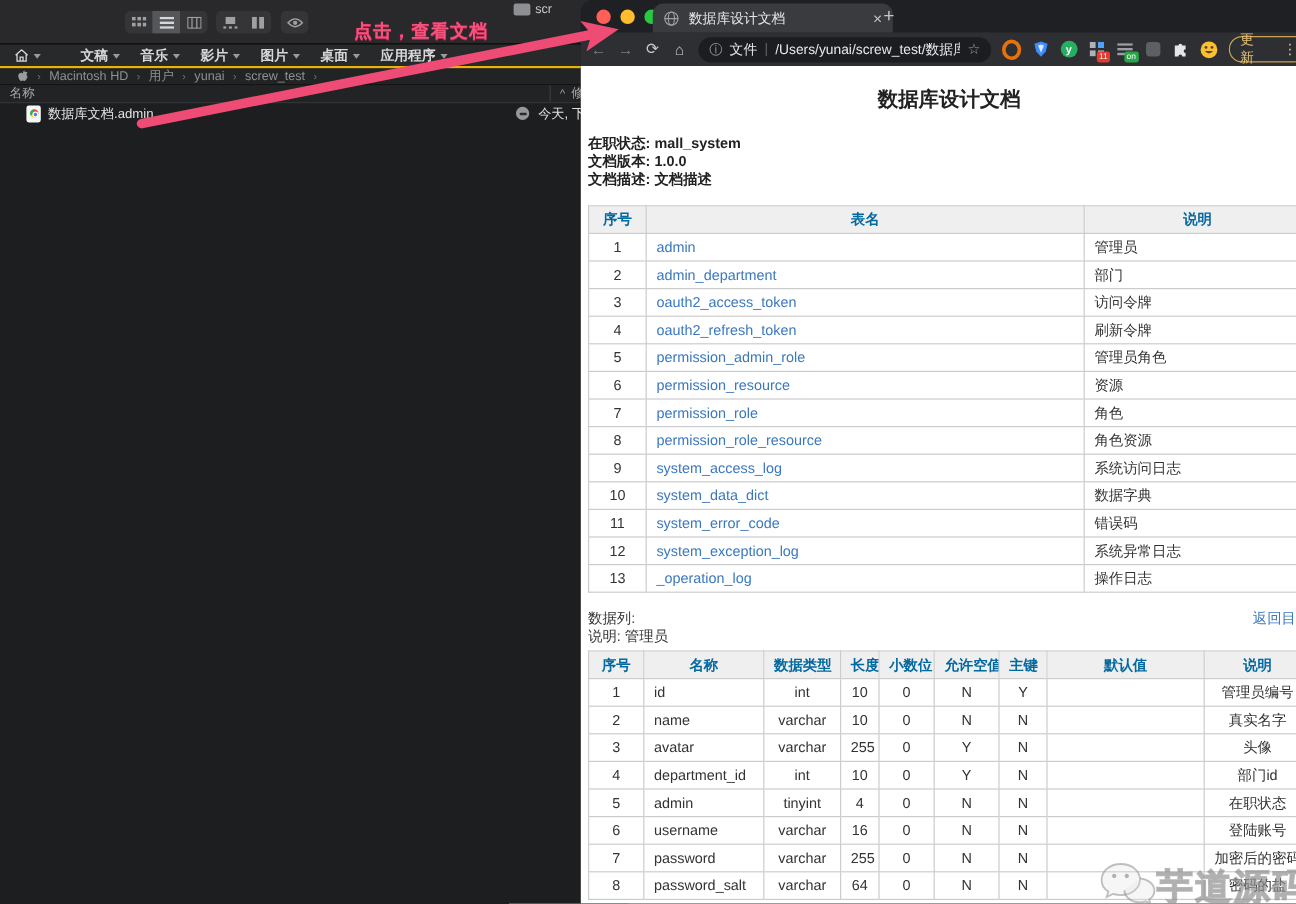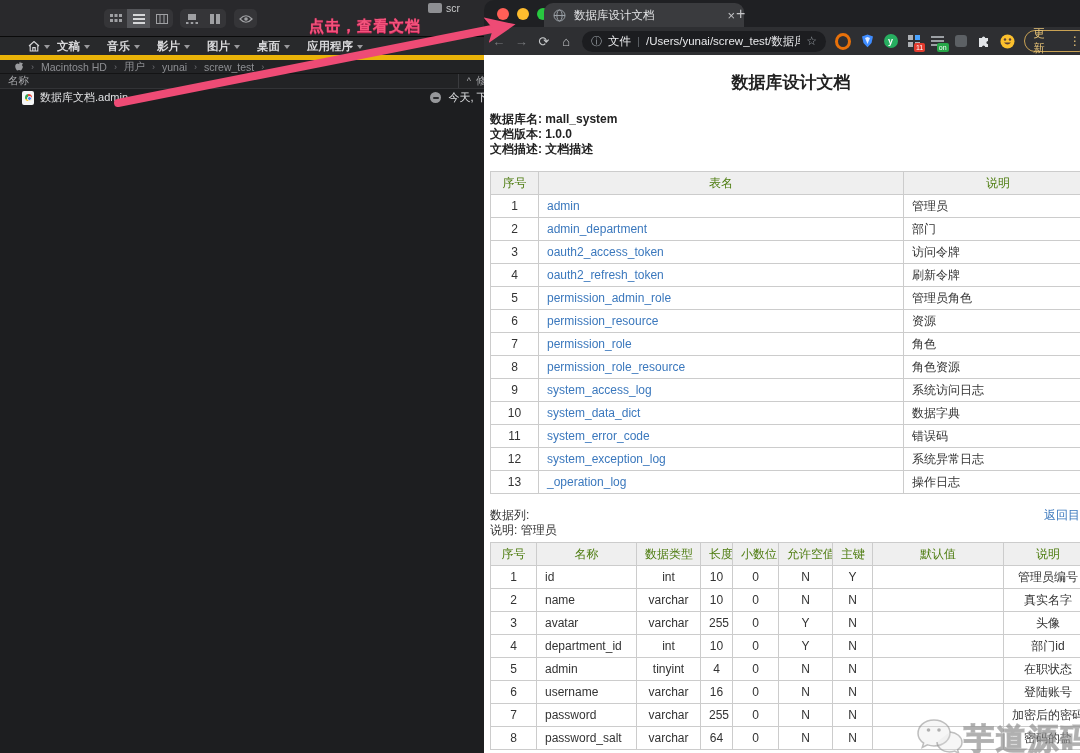--- a/index.html
+++ b/index.html
@@ -10,22 +10,22 @@
   #finder{position:absolute;left:0;top:0;width:524px;height:753px;background:#1d1e20;}
   .fin-toolbar{height:36px;background:#29292c;border-bottom:1px solid #0a0a0a;position:relative;}
   .seg-group{position:absolute;top:9px;display:flex;background:#353538;border-radius:5px;overflow:hidden;}
   .seg{width:23px;height:19px;display:flex;align-items:center;justify-content:center;}
   .seg.sel{background:#55565a;}
   .g1{left:104px;} .g2{left:180px;} .g3{left:234px;}
   .desktop-item{position:absolute;left:428px;top:2px;display:flex;align-items:center;gap:4px;
                 color:#c9cacb;font-size:10.5px;}
   .desktop-item .box{width:14px;height:10px;background:#8e8f93;border-radius:2px;}
 
-  .fin-menu{height:18px;background:#28292b;display:flex;align-items:center;padding-left:28px;gap:7px;
-            border-bottom:5px solid #eab308;}
+  .fin-menu{height:18px;background:#28292b;display:flex;align-items:center;padding-left:12px;gap:33px;
+            border-bottom:2px solid #eab308;}
   .menu-item{color:#d8d8da;font-size:11.5px;display:flex;align-items:center;gap:4px;font-weight:bold;}
   .chev{width:0;height:0;border-left:3.5px solid transparent;border-right:3.5px solid transparent;
         border-top:4px solid #9b9b9e;display:inline-block;margin-top:1px;}
 
   .fin-path{height:13px;background:#222325;display:flex;align-items:center;padding-left:14px;
             color:#8e8f93;font-size:10.5px;gap:7px;border-bottom:1px solid #141415;}
   .bc-sep{color:#6f7074;font-size:9px;}
 
   .fin-cols{height:14px;background:#222325;display:flex;align-items:center;color:#a7a8ab;
             font-size:10.5px;border-bottom:1px solid #323336;position:relative;}
@@ -81,38 +81,38 @@
          display:flex;align-items:center;gap:18px;padding:0 8px;color:#e5c277;font-size:11.5px;}
   .kebab{color:#e5c277;font-size:12px;}
 
   .content{position:absolute;left:0;top:55px;width:614px;height:698px;background:#ffffff;
            color:#333;overflow:hidden;}
   .page{margin:0 6px;width:602px;}
   .doc-title{text-align:center;font-size:17px;font-weight:bold;margin:16px 0 0;color:#222;}
   .meta{margin-top:18px;font-size:12px;font-weight:bold;line-height:15px;color:#222;}
   table{border-collapse:collapse;width:602px;margin-top:14px;font-size:12px;table-layout:fixed;}
   th,td{border:1px solid #ccc;padding:2.5px 8px;height:13px;overflow:hidden;white-space:nowrap;}
-  th{background:#efefef;font-weight:normal;text-align:center;color:#4d7c0f;}
+  th{background:#efefef;font-weight:bold;text-align:center;color:#0369a1;}
   td{color:#333;}
   td.c{text-align:center;} td.l{text-align:left;}
   a.tbl-link{color:#3b78bd;text-decoration:none;}
   .section{margin-top:14px;font-size:12px;line-height:15px;position:relative;color:#333;}
   .sec-bold{font-weight:bold;}
   .back-link{position:absolute;right:0;top:0;color:#3b78bd;text-decoration:none;}
   #columns-table{margin-top:4px;}
 
   
   .watermark{position:absolute;right:6px;top:662px;display:flex;align-items:center;gap:0;
              pointer-events:none;z-index:40;}
   .wm-text{font-size:30px;font-weight:bold;letter-spacing:2px;color:rgba(190,190,190,0.35);
            -webkit-text-stroke:1.3px rgba(130,130,130,0.55);}
 
   
   #annotation-layer{position:absolute;left:0;top:0;width:1080px;height:753px;pointer-events:none;z-index:60;}
-  .annot-text{position:absolute;left:309px;top:17px;color:#f2547c;font-size:15px;font-weight:bold;
+  .annot-text{position:absolute;left:295px;top:17px;color:#f2547c;font-size:15px;font-weight:bold;
               letter-spacing:1px;text-shadow:0 0 1px #c22556, 0 1px 0 #c22556;}
 </style>
 </head>
 <body>
 
 <div id="finder">
   <div class="fin-toolbar">
     <div class="seg-group g1">
       <div class="seg">
         <svg width="12" height="10">
@@ -337,21 +337,21 @@
       <span>更新</span>
       <span class="kebab">⋮</span>
     </span>
   </div>
 
   <div class="content">
     <div class="page">
       <div class="doc-title">数据库设计文档</div>
 
       <div class="meta">
-        <div><span>数据库名:</span> <span>mall_system</span></div>
+        <div><span>在职状态:</span> <span>mall_system</span></div>
         <div><span>文档版本:</span> <span>1.0.0</span></div>
         <div><span>文档描述:</span> <span>文档描述</span></div>
       </div>
 
       <table id="toc-table">
         <colgroup>
             <col style="width:48px">
             <col style="width:365px">
             <col style="width:189px">
           </colgroup>

